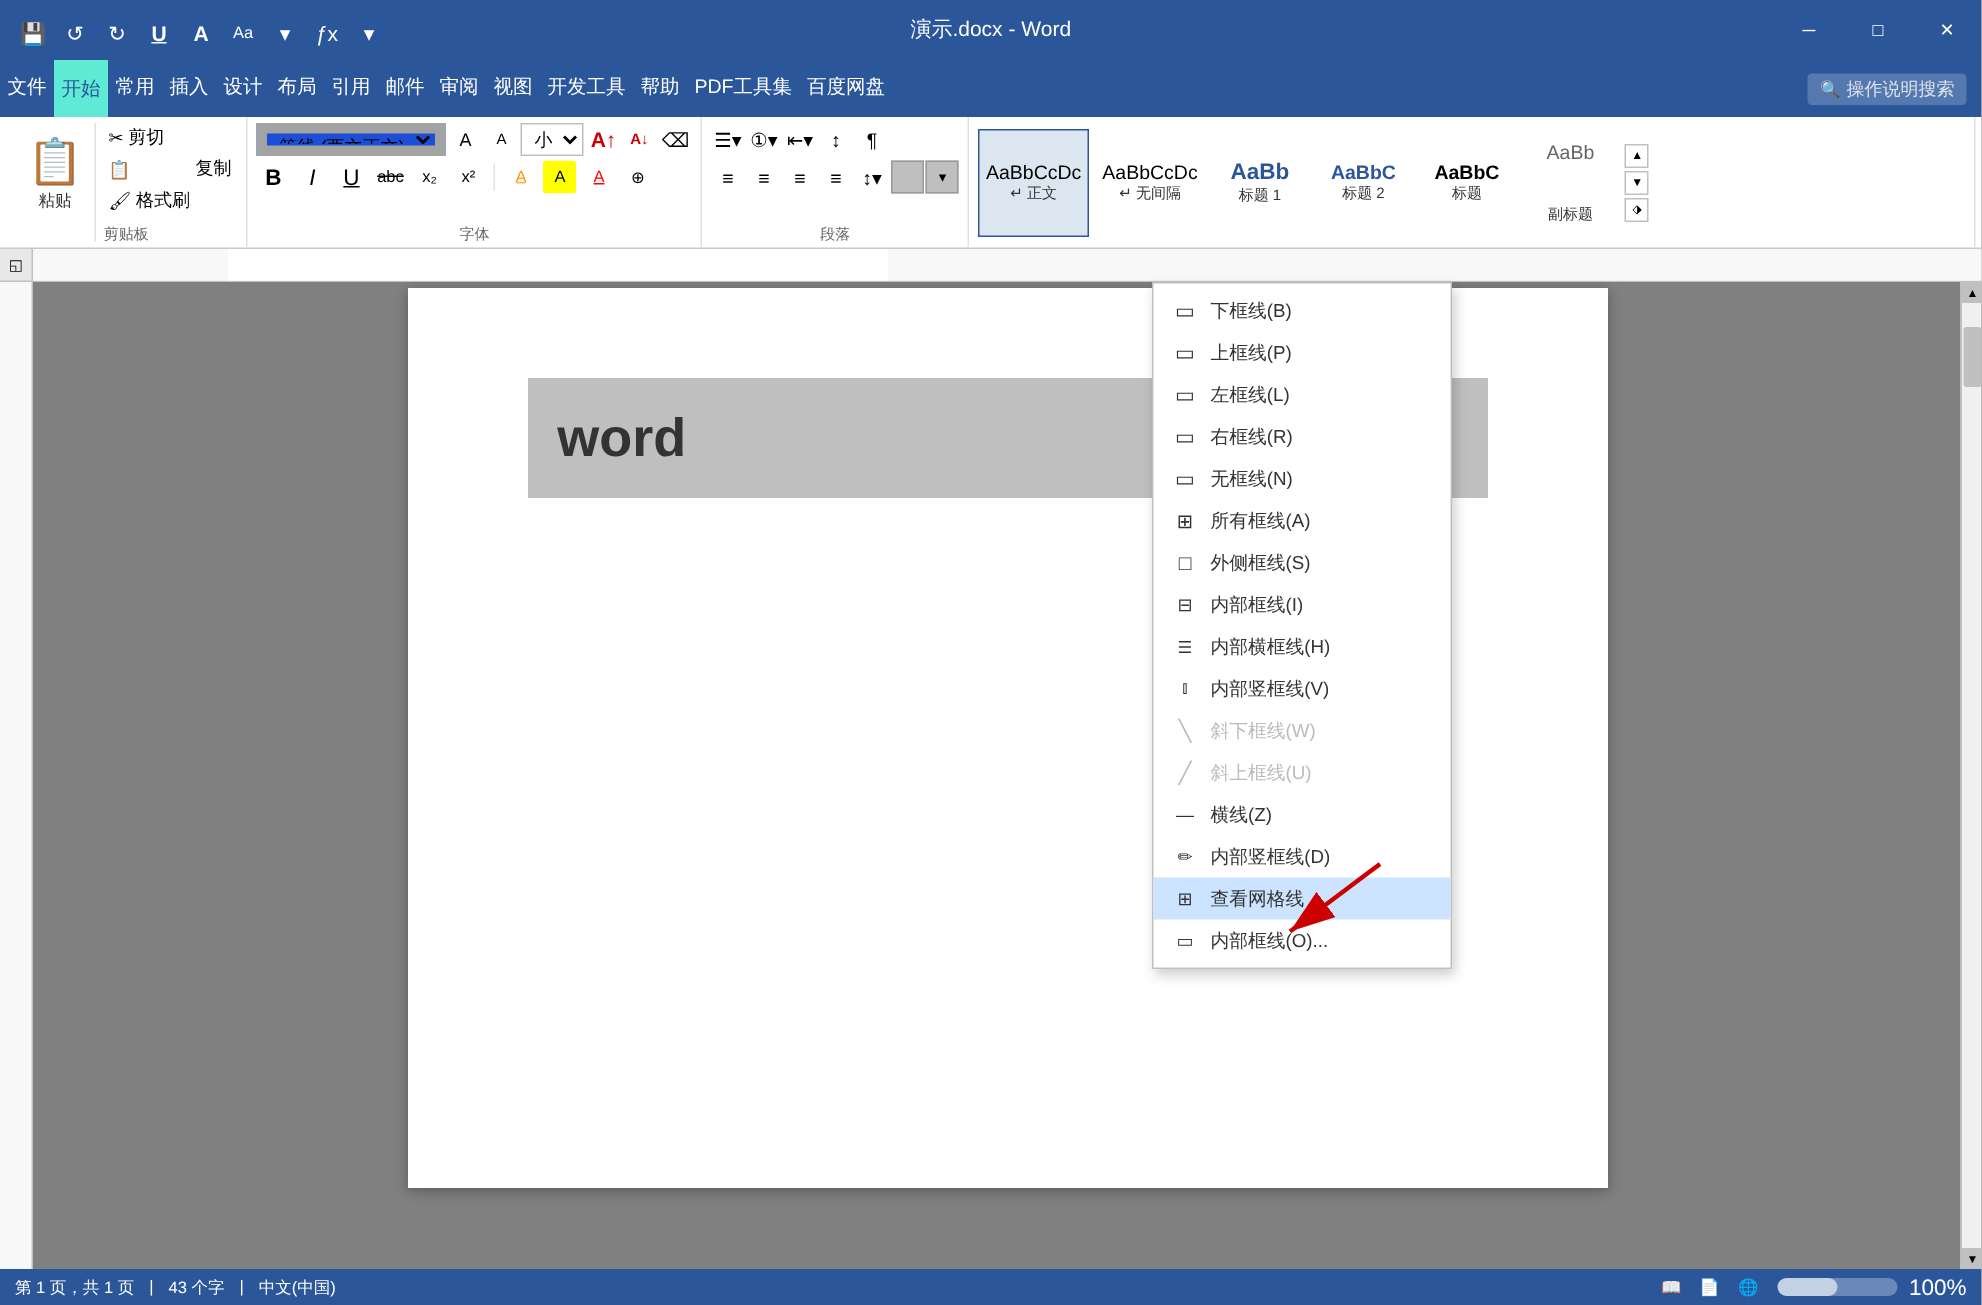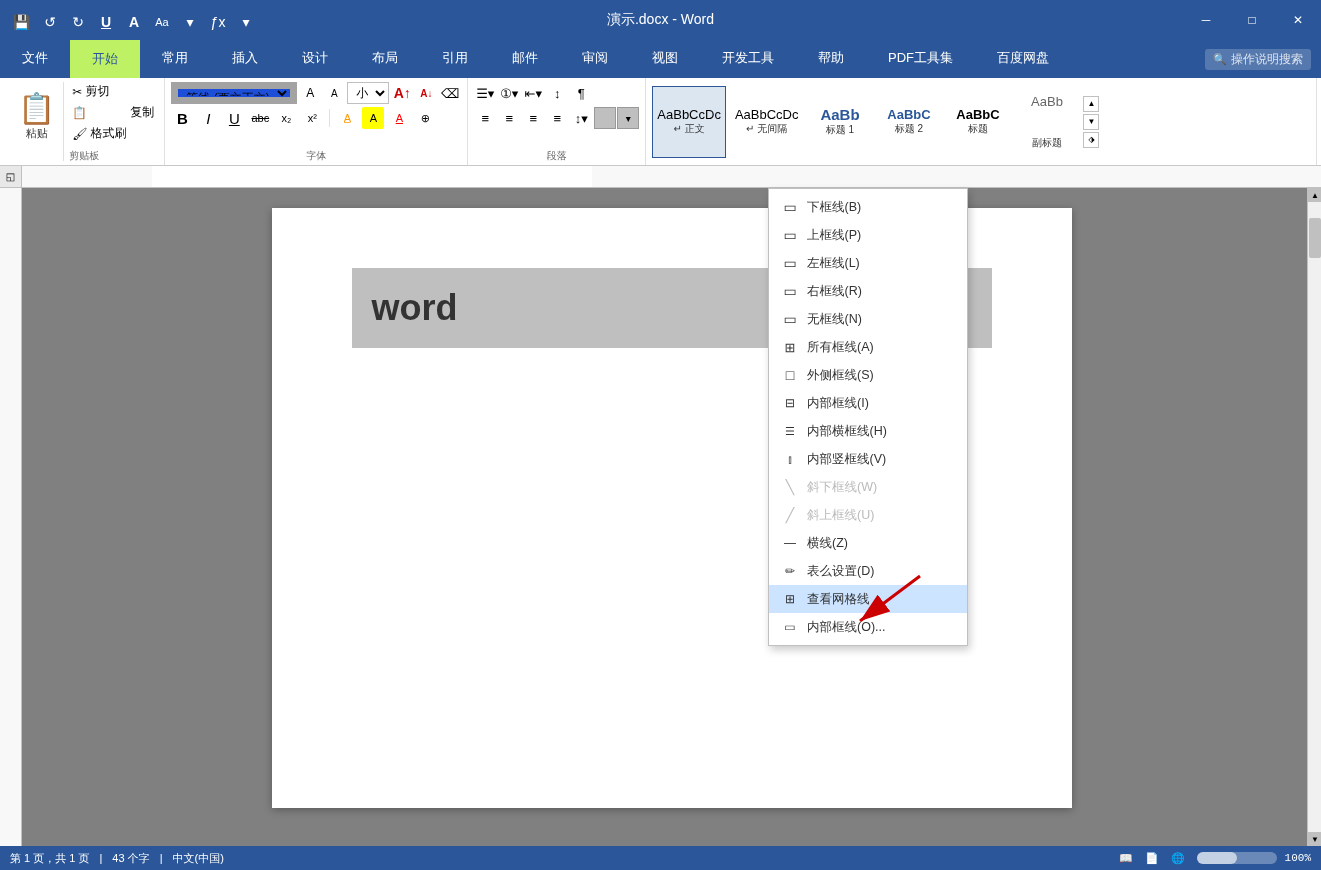--- a/index.html
+++ b/index.html
@@ -32,30 +32,30 @@
     .qa-btn { width: 24px; height: 24px; display: flex; align-items: center; justify-content: center; color: white; font-size: 14px; cursor: pointer; border-radius: 2px; }
 
     
     .ribbon {
       background: #2b579a;
       height: 38px;
       display: flex;
       align-items: stretch;
     }
     .ribbon-tab {
-      padding: 0 22px;
+      padding: 0 5px;
       display: flex;
       align-items: center;
       color: white;
       font-size: 13px;
       cursor: pointer;
       border-bottom: 3px solid transparent;
     }
     .ribbon-tab.active {
-      background: #bef264;
+      background: #5eead4;
       color: #2b579a;
       border-bottom: none;
     }
 
     
     .ribbon-content {
       background: white;
       border-bottom: 1px solid #c8c8c8;
       display: flex;
       align-items: stretch;
@@ -203,21 +203,21 @@
     }
     .doc-scroll {
       flex: 1;
       overflow: hidden;
       position: relative;
     }
     .doc-page {
       background: white;
       width: 800px;
       min-height: 600px;
-      margin: 20px auto;
+      margin: 4px auto;
       box-shadow: 0 2px 8px rgba(0,0,0,0.3);
       position: relative;
     }
     .page-content {
       padding: 60px 80px;
       position: relative;
     }
 
     
     .doc-banner {
@@ -535,21 +535,21 @@
     <div class="menu-item menu-item-disabled">
       <div class="menu-item-icon" style="font-size:14px;color:#bbb;">╱</div>
       <span style="color:#bbb;">斜上框线(U)</span>
     </div>
     <div class="menu-item">
       <div class="menu-item-icon" style="font-size:12px;">—</div>
       <span>横线(Z)</span>
     </div>
     <div class="menu-item">
       <div class="menu-item-icon" style="font-size:12px;">✏</div>
-      <span>表么设置(D)</span>
+      <span>内部竖框线(D)</span>
     </div>
     <div class="menu-item highlighted" style="background:#cce4ff;">
       <div class="menu-item-icon" style="font-size:12px;">⊞</div>
       <span>查看网格线</span>
     </div>
     <div class="menu-item">
       <div class="menu-item-icon" style="font-size:12px;">▭</div>
       <span>内部框线(O)...</span>
     </div>
   </div>
@@ -571,15 +571,15 @@
   <span style="margin: 0 10px;">|</span>
   <span>中文(中国)</span>
   <div style="flex:1;"></div>
   <div style="display:flex;align-items:center;gap:4px;">
     <div style="cursor:pointer;padding:0 4px;">📖</div>
     <div style="cursor:pointer;padding:0 4px;">📄</div>
     <div style="cursor:pointer;padding:0 4px;">🌐</div>
     <div style="width:80px;height:12px;background:rgba(255,255,255,0.3);border-radius:6px;margin:0 4px;display:flex;align-items:center;">
       <div style="width:50%;height:12px;background:rgba(255,255,255,0.6);border-radius:6px;"></div>
     </div>
-    <span style="font-size:11px;font-family:Liberation Mono, monospace;">100%</span>
+    <span style="font-size:15px;">100%</span>
   </div>
 </div>
 
 </body></html>

